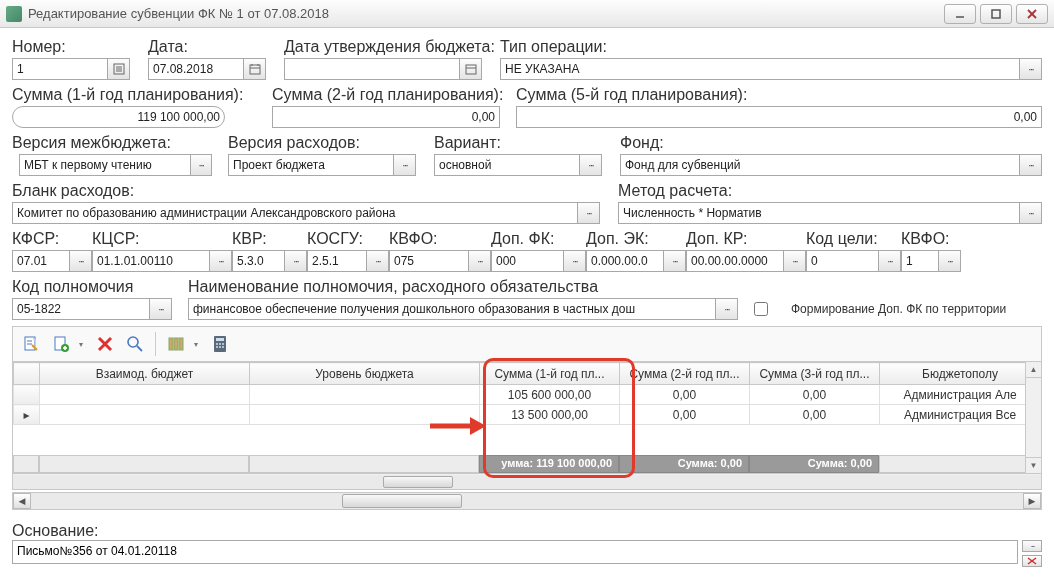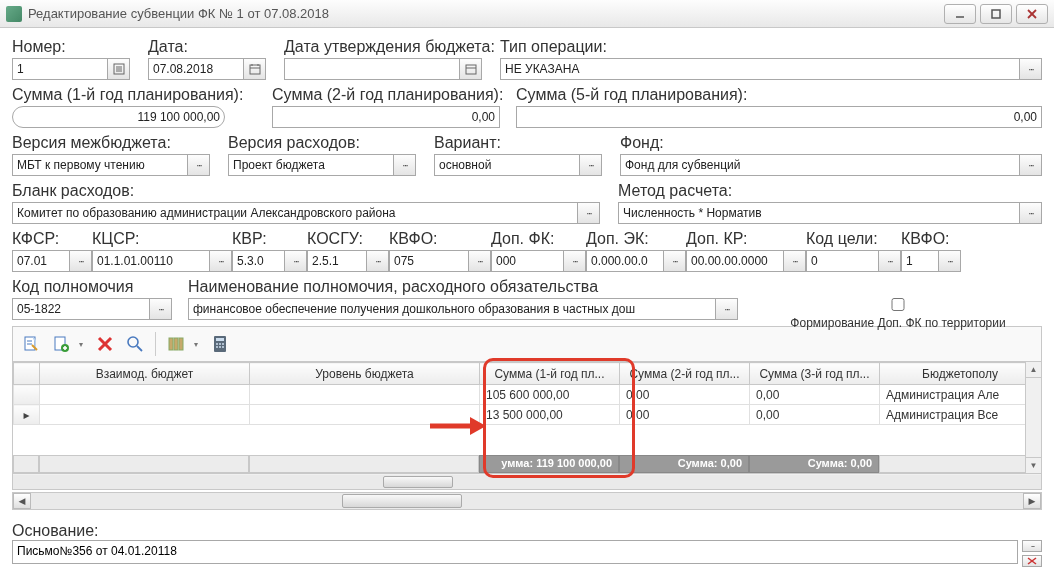--- a/index.html
+++ b/index.html
@@ -120,20 +120,21 @@
     height: 22px;
     overflow: hidden;
     white-space: nowrap;
     text-overflow: ellipsis;
   }
   .grid td {
     border: 1px solid #e0e0e0;
     padding: 2px 6px;
     height: 20px;
     white-space: nowrap;
+    text-align: center;
   }
   .grid td.num { }
   .rowhdr {
     width: 26px;
     background: linear-gradient(to bottom,#fdfdfd,#ececec);
     border-right: 1px solid #c8c8c8;
   }
   .grid td.rowhdr { background: linear-gradient(to bottom,#fdfdfd,#ececec); text-align:center; }
   .rowmark { color:#444; }
   
@@ -178,21 +179,21 @@
     position: absolute;
     border: 3px solid #e03a2a;
     border-radius: 10px;
     pointer-events: none;
   }
   .arrow {
     position: absolute;
     pointer-events: none;
   }
 
-  .chk { display:flex; align-items:center; gap:5px; height:22px;flex-direction:column; }
+  .chk { display:flex; align-items:center; gap:23px; height:22px; }
   .chk input { width:14px; height:14px; }
 
   .basis-section { margin-top: 12px; }
   .basis-ta {
     width: 100%;
     border:1px solid #a8a8a8;
     height: 24px;
     padding:3px 4px;
     font-family: inherit; font-size:12px;
     resize:none;
@@ -310,21 +311,21 @@
     <div class="field" style="flex:1">
       <span class="lbl">Сумма (5-й год планирования):</span>
       <input class="inp num" style="width: 100%;" value="0,00">
     </div>
   </div>
 
   <div class="row">
     <div class="field" style="width:200px">
       <span class="lbl">Версия межбюджета:</span>
       <div class="ctrl">
-        <input class="inp" style="width: 176px;" value="МБТ к первому чтению">
+        <input class="inp" style="width: 176px; margin-left: 7px;" value="МБТ к первому чтению">
         <div class="pick">···</div>
       </div>
     </div>
     <div class="field" style="width:190px">
       <span class="lbl">Версия расходов:</span>
       <div class="ctrl">
         <input class="inp" style="width: 166px;" value="Проект бюджета">
         <div class="pick">···</div>
       </div>
     </div>

